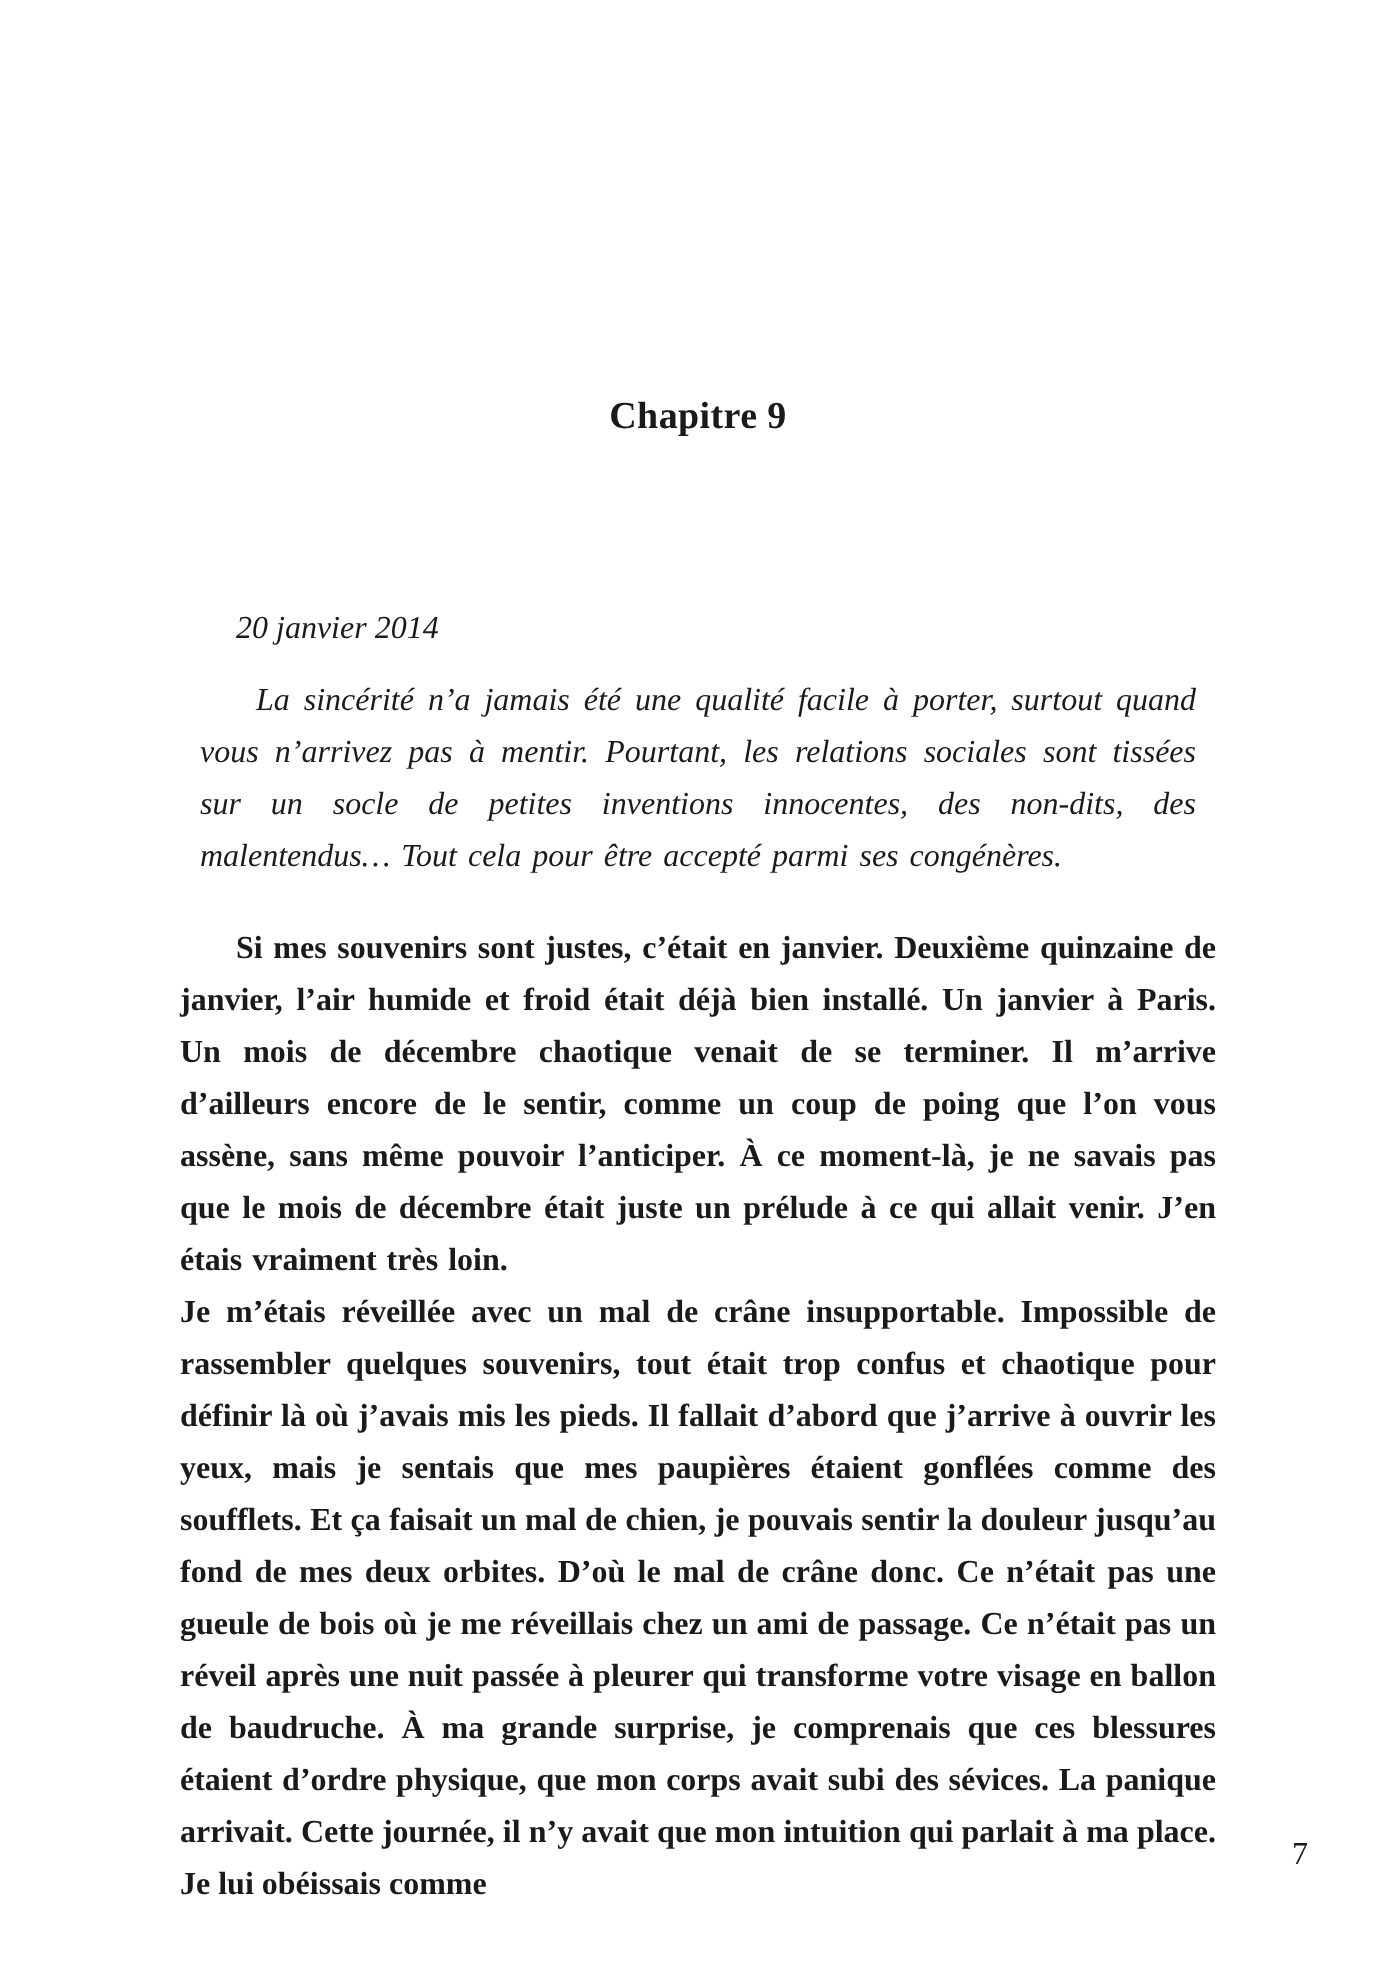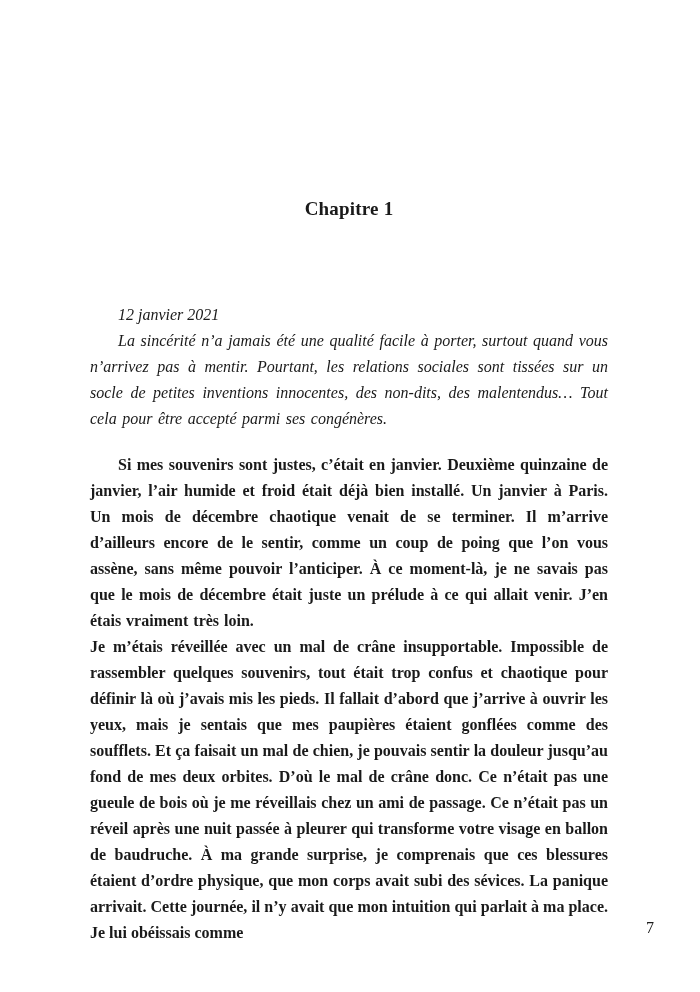--- a/index.html
+++ b/index.html
@@ -33,21 +33,21 @@
     letter-spacing: 0.2px;
   }
   .date-line {
     margin: 80px 0 0 0;
     font-style: italic;
     font-size: 16px;
     line-height: 26px;
     text-indent: 28px;
   }
   .epigraph {
-    margin: 0;
+    margin: 10px;
     font-style: italic;
     font-size: 16px;
     line-height: 26px;
     text-align: justify;
     text-indent: 28px;
     word-spacing: 1.5px;
   }
   .body-para {
     margin: 0;
     font-size: 16px;
@@ -66,23 +66,23 @@
     top: 918px;
     font-size: 16px;
     line-height: 20px;
   }
 </style>
 </head>
 <body>
 
 <div class="page">
   <div class="content">
-    <h1 class="chapter-title">Chapitre 1</h1>
+    <h1 class="chapter-title">Chapitre 9</h1>
 
-    <p class="date-line">12 janvier 2021</p>
+    <p class="date-line">20 janvier 2014</p>
 
     <p class="epigraph">La sincérité n’a jamais été une qualité facile à porter, surtout quand vous n’arrivez pas à mentir. Pourtant, les relations sociales sont tissées sur un socle de petites inventions innocentes, des non-dits, des malentendus… Tout cela pour être accepté parmi ses congénères.</p>
 
     <p class="body-para first">Si mes souvenirs sont justes, c’était en janvier. Deuxième quinzaine de janvier, l’air humide et froid était déjà bien installé. Un janvier à Paris. Un mois de décembre chaotique venait de se terminer. Il m’arrive d’ailleurs encore de le sentir, comme un coup de poing que l’on vous assène, sans même pouvoir l’anticiper. À ce moment-là, je ne savais pas que le mois de décembre était juste un prélude à ce qui allait venir. J’en étais vraiment très loin.</p>
 
     <p class="body-para">Je m’étais réveillée avec un mal de crâne insupportable. Impossible de rassembler quelques souvenirs, tout était trop confus et chaotique pour définir là où j’avais mis les pieds. Il fallait d’abord que j’arrive à ouvrir les yeux, mais je sentais que mes paupières étaient gonflées comme des soufflets. Et ça faisait un mal de chien, je pouvais sentir la douleur jusqu’au fond de mes deux orbites. D’où le mal de crâne donc. Ce n’était pas une gueule de bois où je me réveillais chez un ami de passage. Ce n’était pas un réveil après une nuit passée à pleurer qui transforme votre visage en ballon de baudruche. À ma grande surprise, je comprenais que ces blessures étaient d’ordre physique, que mon corps avait subi des sévices. La panique arrivait. Cette journée, il n’y avait que mon intuition qui parlait à ma place. Je lui obéissais comme</p>
   </div>
 
   <div class="page-number">7</div>
 </div>

